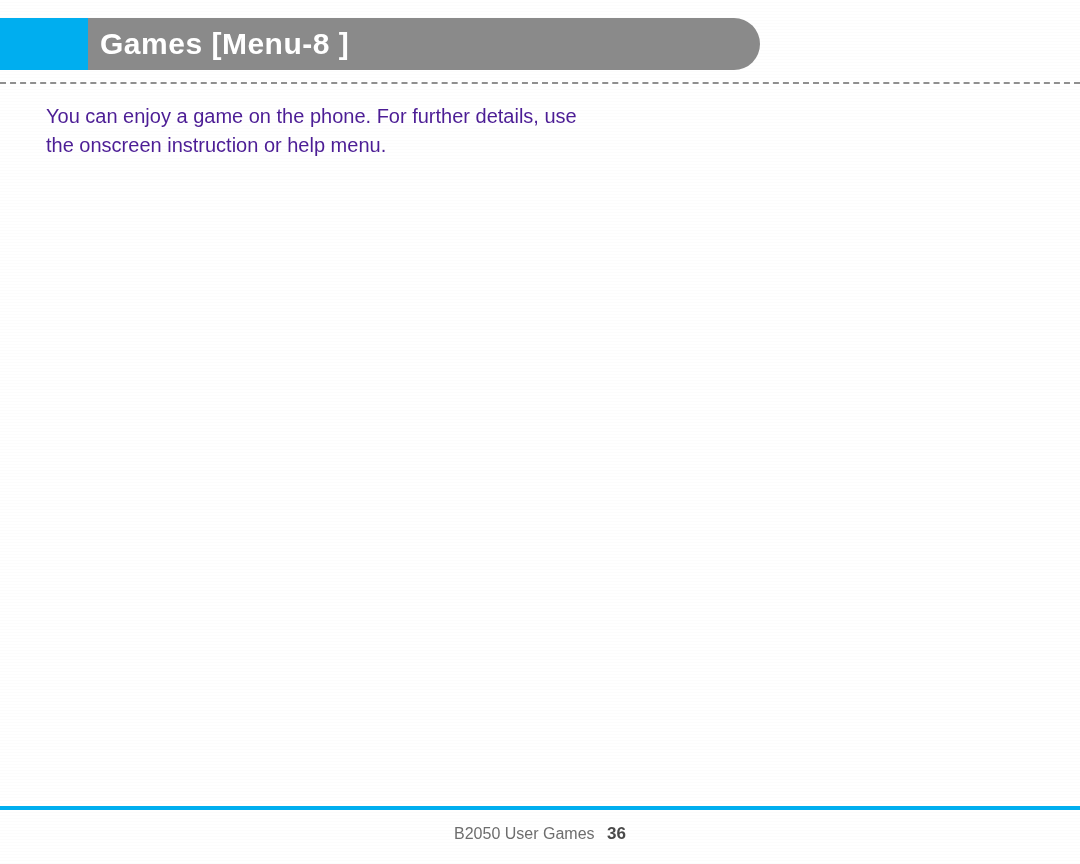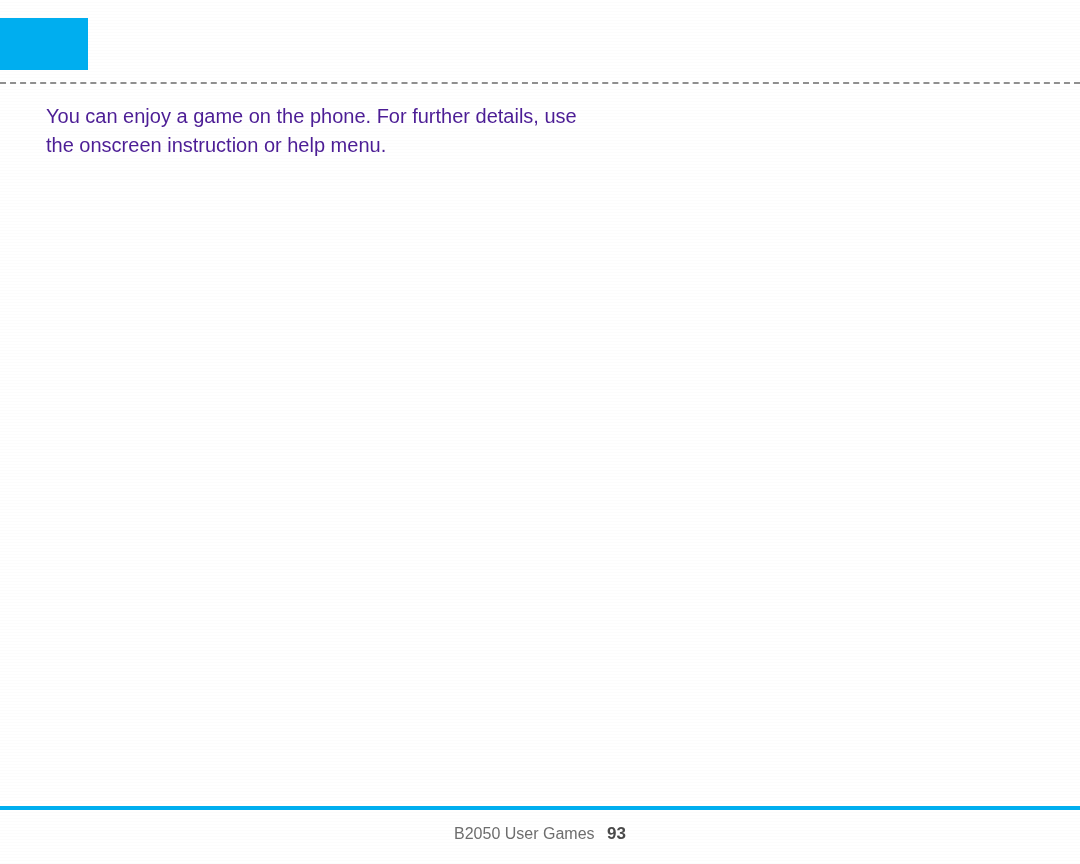--- a/index.html
+++ b/index.html
@@ -105,23 +105,26 @@
       margin-left: 8px;
     }
   </style>
 </head>
 <body>
 
 <div class="page-texture"></div>
 
 <div class="header-bar">
   <div class="header-blue-tab"></div>
+  <div class="header-gray-pill">
+    <span class="header-title">Games [Menu-8 ]</span>
+  </div>
 </div>
 
 <div class="dashed-divider"></div>
 
 <div class="body-text">You can enjoy a game on the phone. For further details, use the onscreen instruction or help menu.</div>
 
 <div class="footer">
   <div class="footer-blue-rule"></div>
   <span class="footer-text">B2050 User Games</span>
-  <span class="footer-page">93</span>
+  <span class="footer-page">36</span>
 </div>
 
 </body></html>

